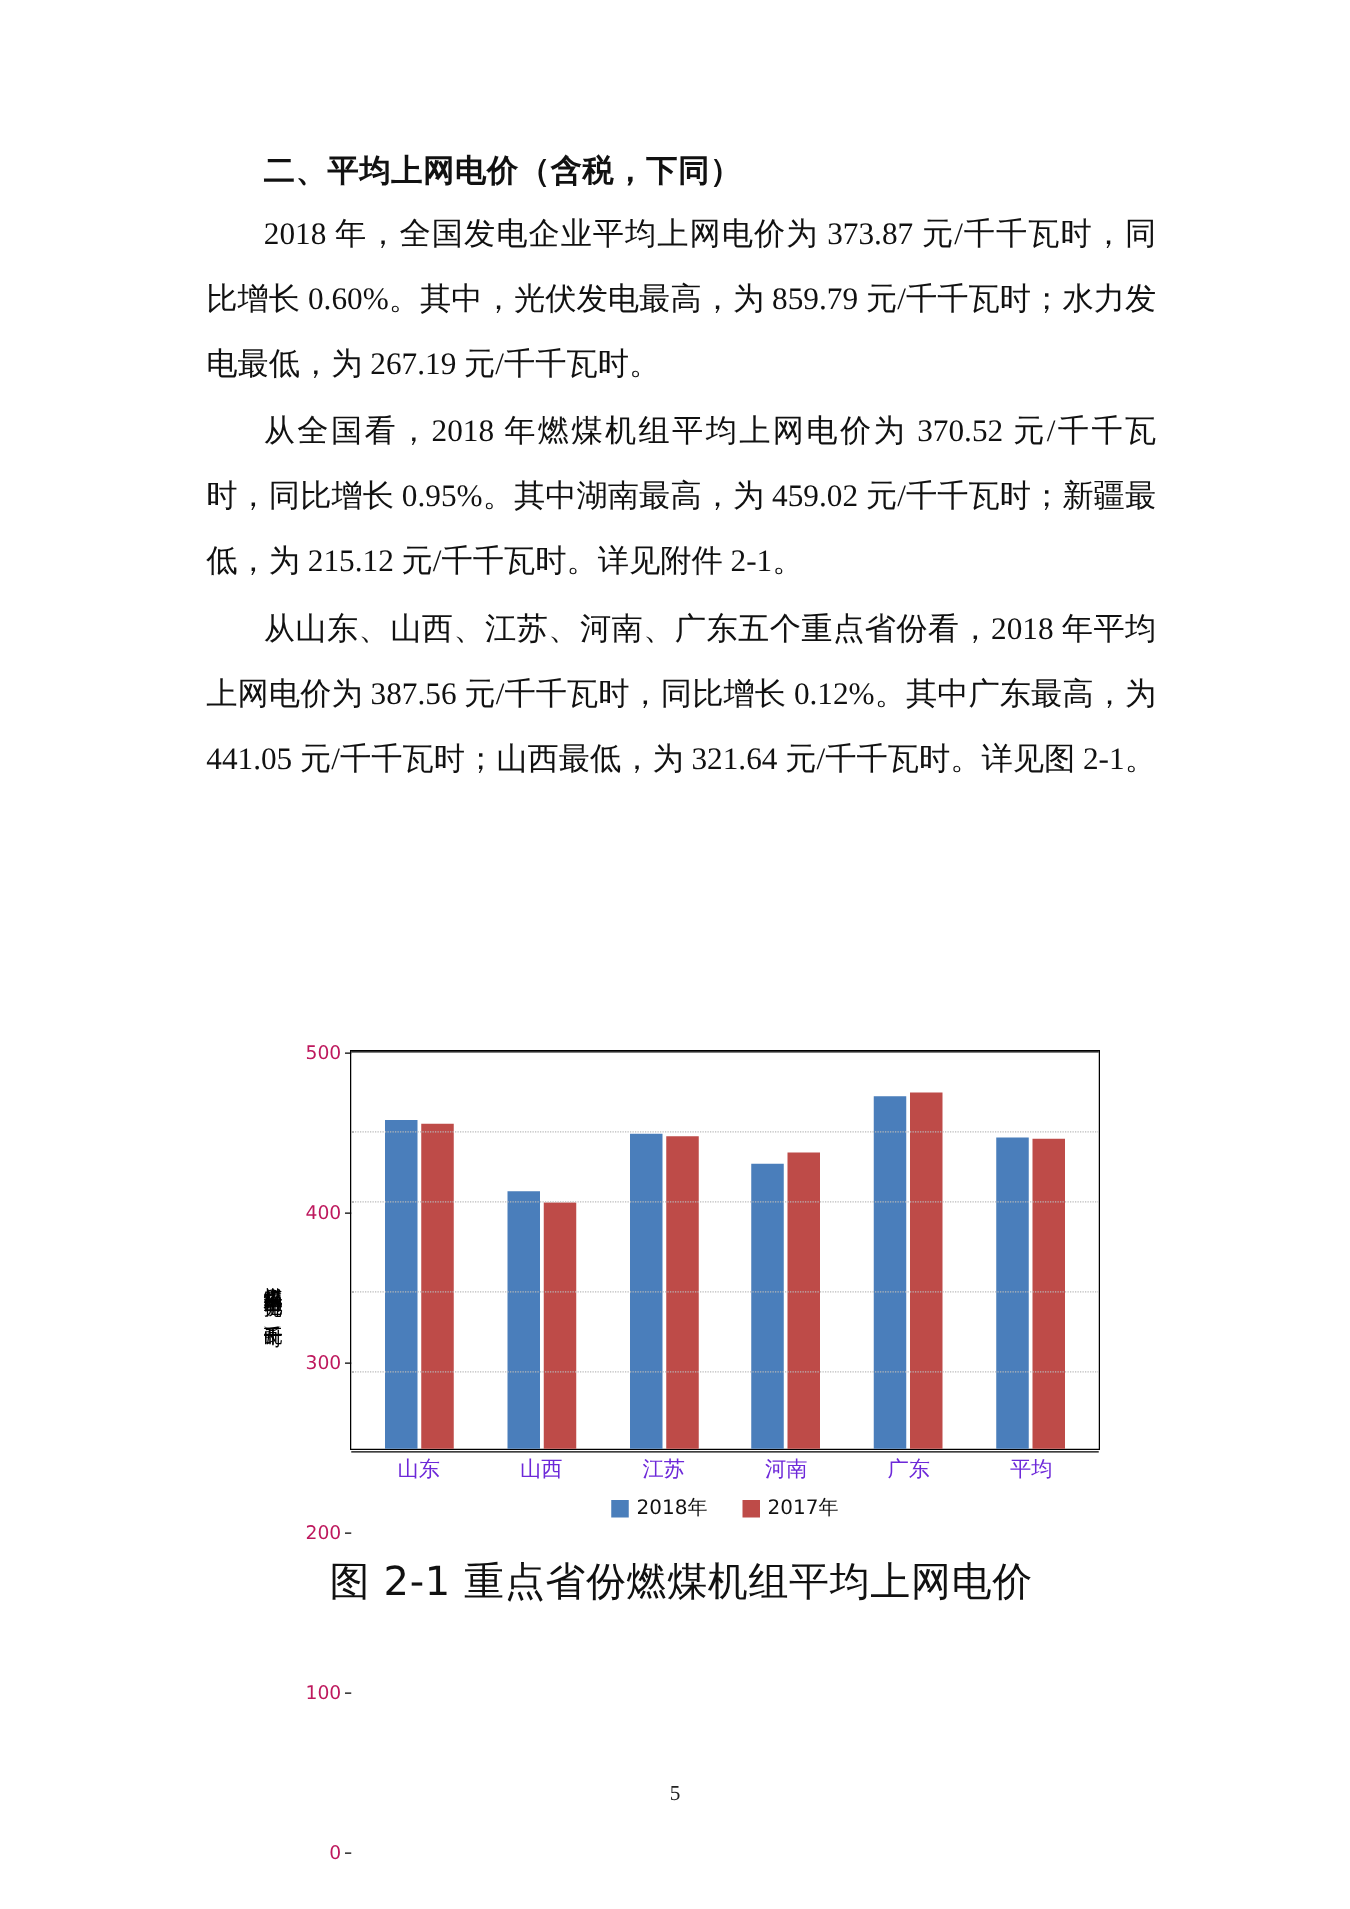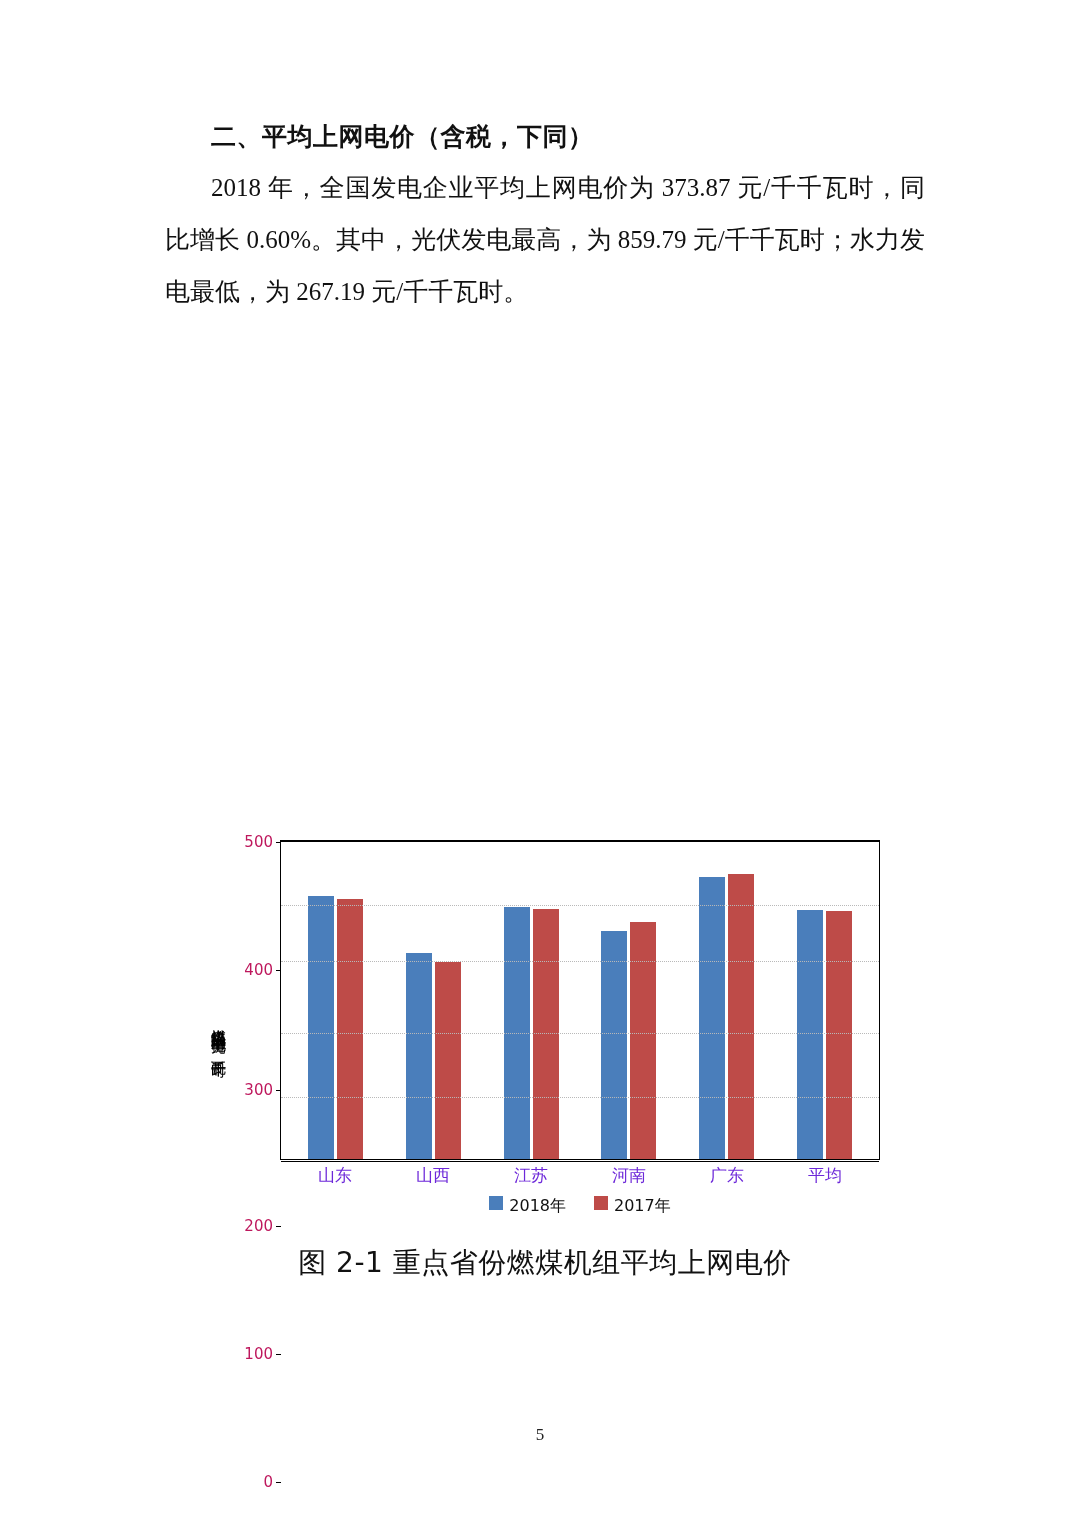--- a/index.html
+++ b/index.html
@@ -157,29 +157,30 @@
     left:115px;
     top:366px;
     width:600px;
     display:flex;
     justify-content:center;
     gap:28px;
     align-items:center;
   }
   .legend-item{
     display:flex;
+    align-items:center;
     gap:6px;
     font-family:"DejaVu Sans","Liberation Sans",sans-serif;
     font-size:16px;
   }
   .swatch{width:14px;height:14px;display:inline-block;}
   .fig-caption{
     margin-top:14px;
     text-align:center;
-    font-size:28px;
+    font-size:32px;
     font-family:"DejaVu Sans","Liberation Sans",serif;
     letter-spacing:0.5px;
   }
   .page-num{
     position:absolute;
     left:0;right:0;
     top:1425px;
     text-align:center;
     font-size:17px;
     font-family:"Liberation Serif","DejaVu Serif",serif;
@@ -187,20 +188,22 @@
   }
 </style>
 </head>
 <body>
 
 <div class="page">
 
   <div class="content">
     <h2 class="sec">二、平均上网电价（含税，下同）</h2>
     <p class="para">2018 年，全国发电企业平均上网电价为 373.87 元/千千瓦时，同比增长 0.60%。其中，光伏发电最高，为 859.79 元/千千瓦时；水力发电最低，为 267.19 元/千千瓦时。</p>
+    <p class="para">从全国看，2018 年燃煤机组平均上网电价为 370.52 元/千千瓦时，同比增长 0.95%。其中湖南最高，为 459.02 元/千千瓦时；新疆最低，为 215.12 元/千千瓦时。详见附件 2-1。</p>
+    <p class="para">从山东、山西、江苏、河南、广东五个重点省份看，2018 年平均上网电价为 387.56 元/千千瓦时，同比增长 0.12%。其中广东最高，为 441.05 元/千千瓦时；山西最低，为 321.64 元/千千瓦时。详见图 2-1。</p>
   </div>
 
   <div class="figure">
     <div class="chart-wrap">
       <div class="ylabel">燃煤机组平均上网电价（元/千千瓦时）</div>
       <div class="plot" id="plot">
         <div class="bars" id="bars">
             <div class="group">
               <div class="bar b2018" style="height: 263.04px; background: rgb(74, 126, 187);"></div>
               <div class="bar b2017" style="height: 259.84px; background: rgb(190, 75, 72);"></div>

